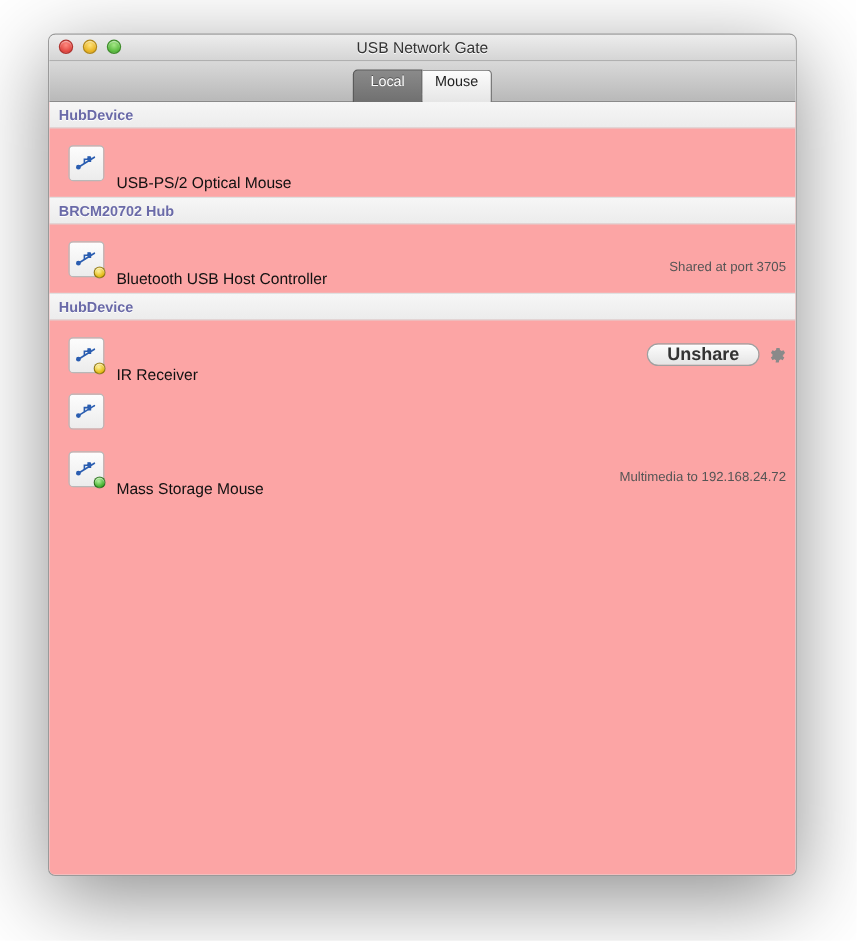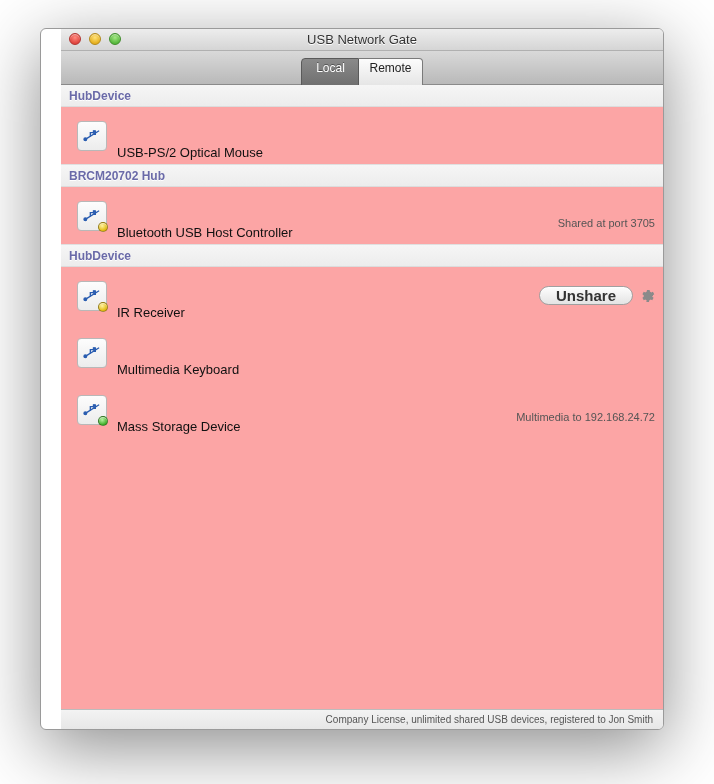--- a/index.html
+++ b/index.html
@@ -20,21 +20,20 @@
   }
   .window {
     width: 624px;
     height: 702px;
     border-radius: 6px;
     background: #fff;
     border: 1px solid #9a9a9a;
     overflow: hidden;
     display: flex;
     flex-direction: column;
-    padding-left: 20px;
   }
   
   .titlebar {
     height: 22px;
     background: linear-gradient(to bottom, #ededed 0%, #d5d5d5 100%);
     border-bottom: 1px solid #b0b0b0;
     position: relative;
     display: flex;
     align-items: center;
     justify-content: center;
@@ -200,21 +199,21 @@
       <div class="tl close"></div>
       <div class="tl min"></div>
       <div class="tl zoom"></div>
     </div>
     <div class="titlebar-title">USB Network Gate</div>
   </div>
 
   <div class="toolbar">
     <div class="segmented">
       <div class="seg-btn active">Local</div>
-      <div class="seg-btn">Remote</div>
+      <div class="seg-btn">Mouse</div>
     </div>
   </div>
 
   <div class="content">
 
     <div class="group-header first">HubDevice</div>
     <div class="device-row">
       <div class="device-icon">
         <svg viewBox="0 0 24 24" fill="none" stroke="#2a5db0" stroke-width="1.6" stroke-linecap="round">
           <path d="M4 16 L20 6"></path>
@@ -284,43 +283,39 @@
       <div class="device-icon">
         <svg viewBox="0 0 24 24" fill="none" stroke="#2a5db0" stroke-width="1.6" stroke-linecap="round">
           <path d="M4 16 L20 6"></path>
               <circle cx="4" cy="16" r="1.6" fill="#2a5db0"></circle>
           <path d="M10 12 L10 8 L14 8"></path>
               <path d="M14 10 L16 10 L16 6"></path>
           <rect x="13" y="5" width="3" height="3" fill="#2a5db0" stroke="none"></rect>
           <circle cx="14" cy="8" r="1.3" fill="#2a5db0" stroke="none"></circle>
         </svg>
       </div>
+    </div>
+
+    <div class="device-row">
+      <div class="device-icon">
+        <svg viewBox="0 0 24 24" fill="none" stroke="#2a5db0" stroke-width="1.6" stroke-linecap="round">
+          <path d="M4 16 L20 6"></path>
+              <circle cx="4" cy="16" r="1.6" fill="#2a5db0"></circle>
+          <path d="M10 12 L10 8 L14 8"></path>
+              <path d="M14 10 L16 10 L16 6"></path>
+          <rect x="13" y="5" width="3" height="3" fill="#2a5db0" stroke="none"></rect>
+          <circle cx="14" cy="8" r="1.3" fill="#2a5db0" stroke="none"></circle>
+        </svg>
+        <div class="badge green"></div>
+      </div>
       <div class="device-main">
-        <div class="device-name">Multimedia Keyboard</div>
-      </div>
-    </div>
-
-    <div class="device-row">
-      <div class="device-icon">
-        <svg viewBox="0 0 24 24" fill="none" stroke="#2a5db0" stroke-width="1.6" stroke-linecap="round">
-          <path d="M4 16 L20 6"></path>
-              <circle cx="4" cy="16" r="1.6" fill="#2a5db0"></circle>
-          <path d="M10 12 L10 8 L14 8"></path>
-              <path d="M14 10 L16 10 L16 6"></path>
-          <rect x="13" y="5" width="3" height="3" fill="#2a5db0" stroke="none"></rect>
-          <circle cx="14" cy="8" r="1.3" fill="#2a5db0" stroke="none"></circle>
-        </svg>
-        <div class="badge green"></div>
-      </div>
-      <div class="device-main">
-        <div class="device-name">Mass Storage Device</div>
+        <div class="device-name">Mass Storage Mouse</div>
       </div>
       <div class="device-side">
         <div class="status-text">Multimedia to 192.168.24.72</div>
       </div>
     </div>
 
   </div>
 
-  <div class="footer">Company License, unlimited shared USB devices, registered to Jon Smith</div>
 
 </div>
 </div>
 
 </body></html>

